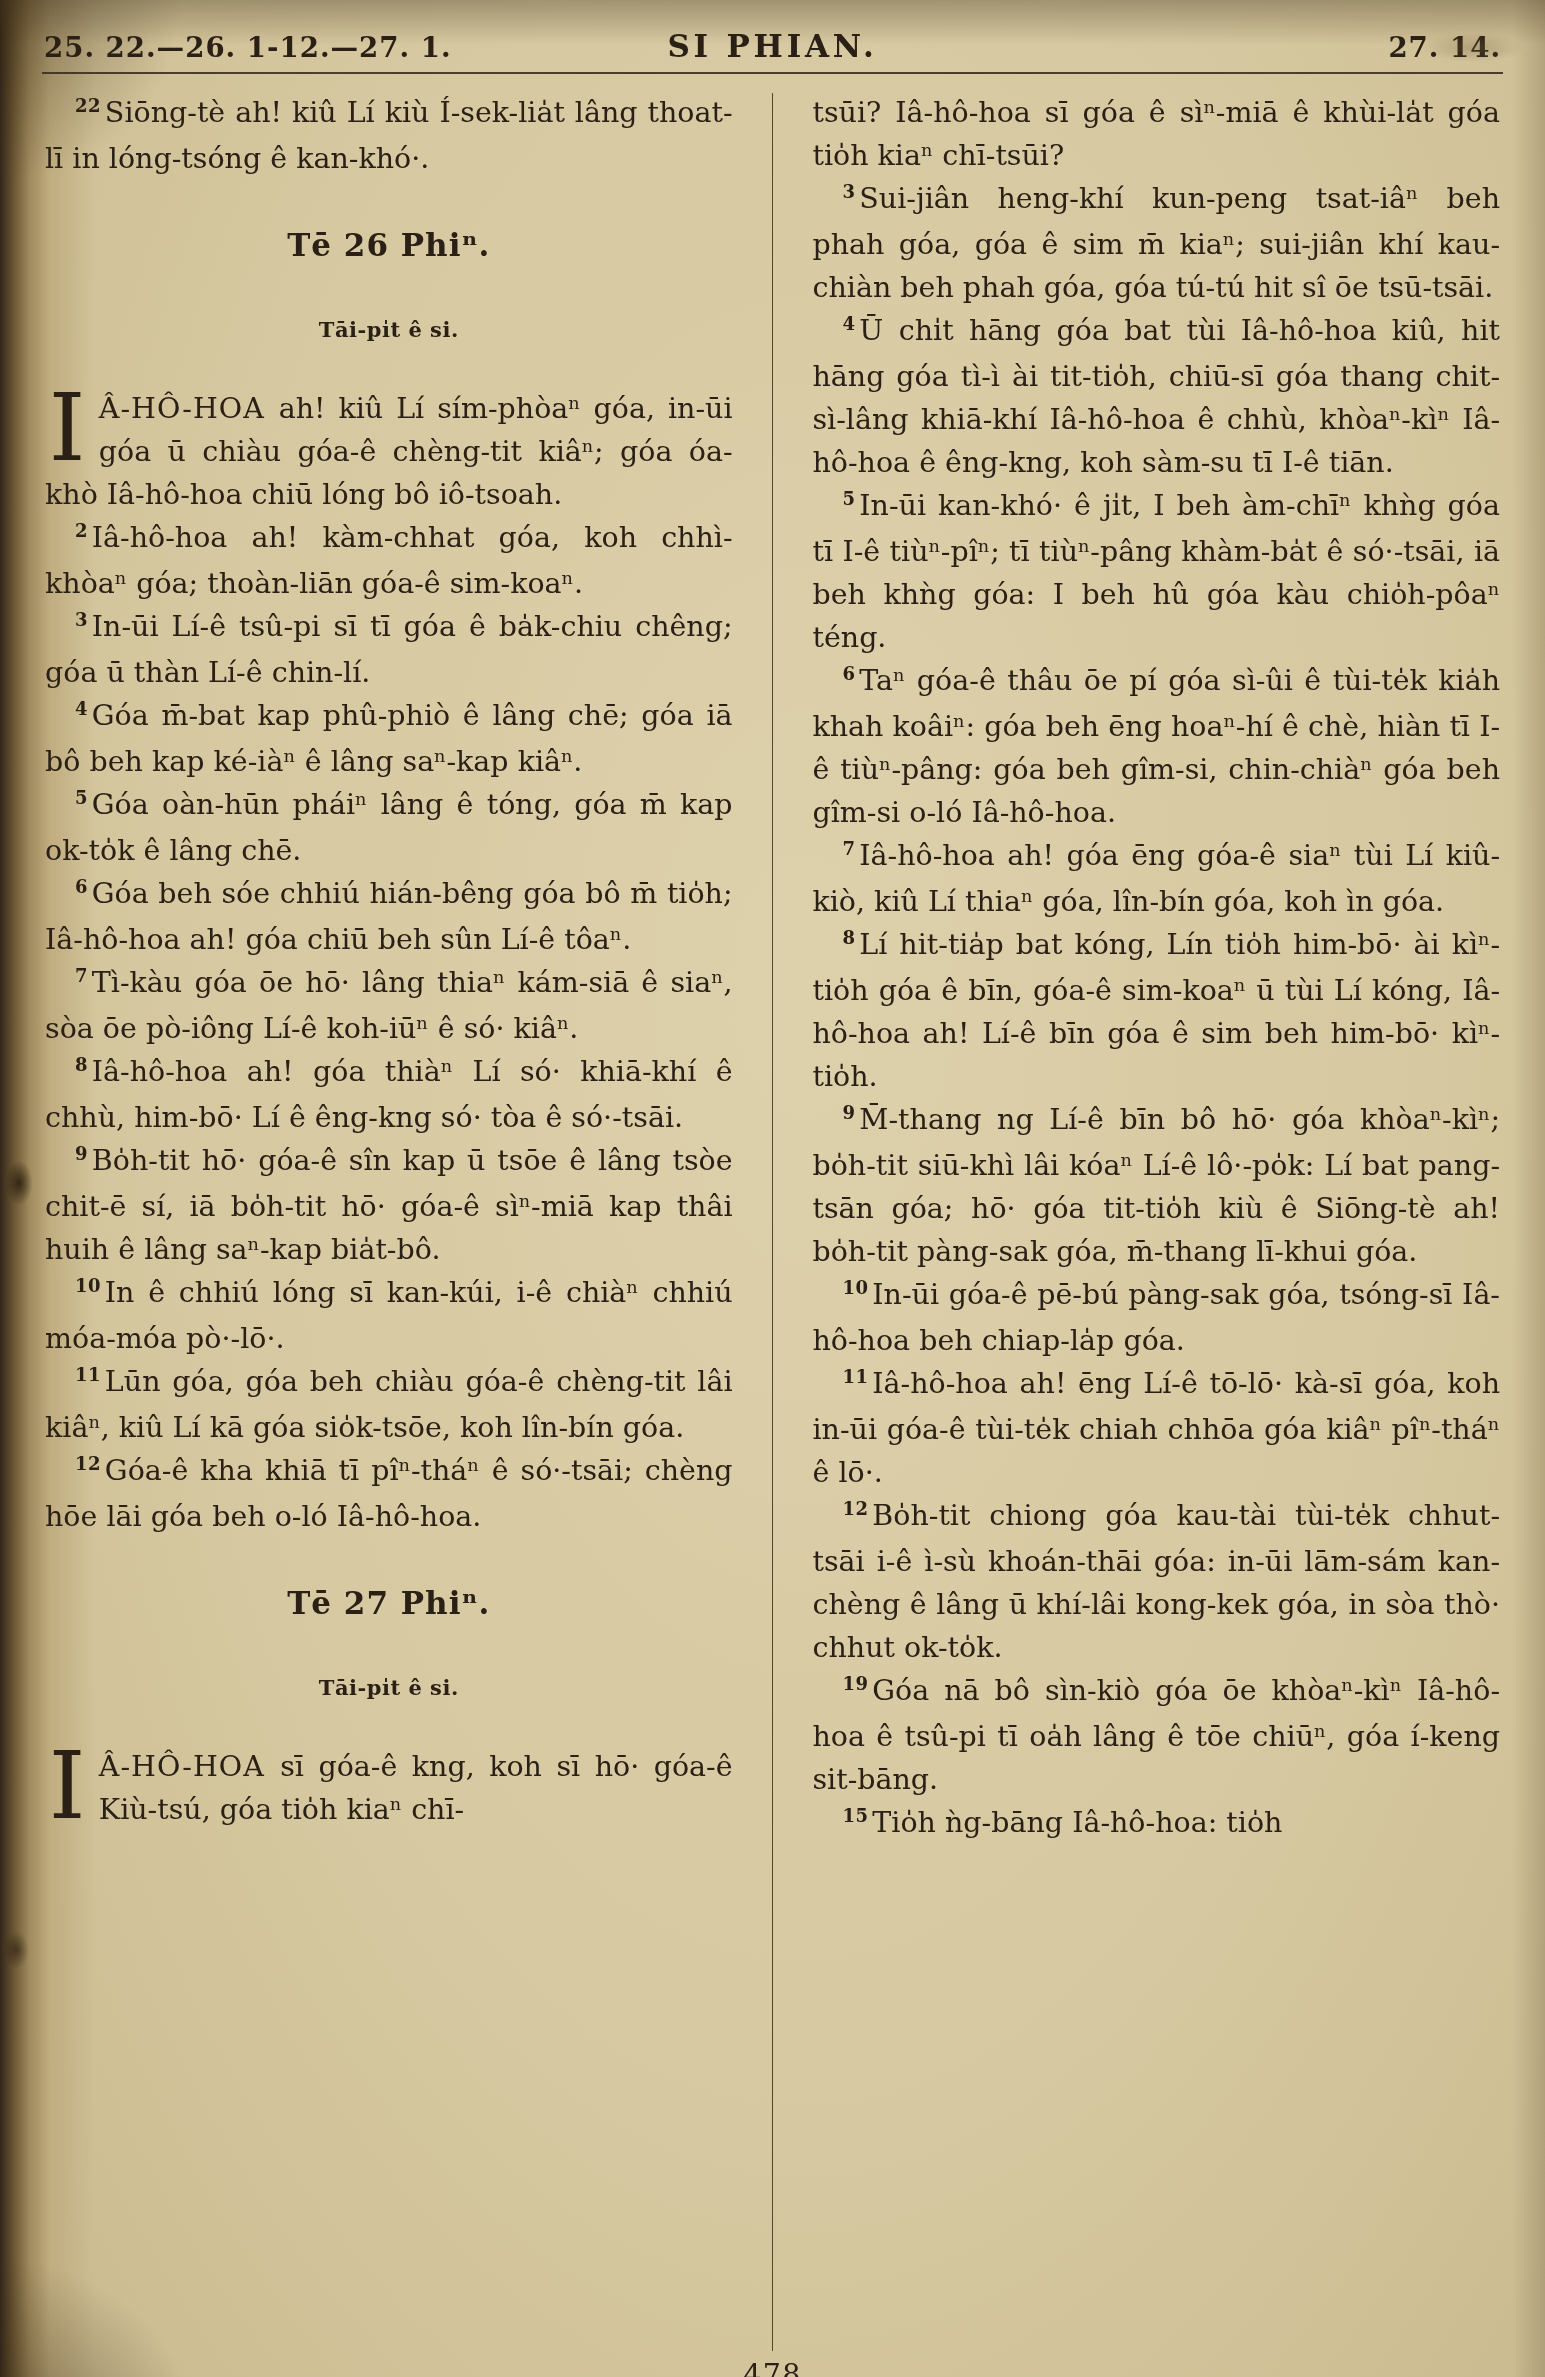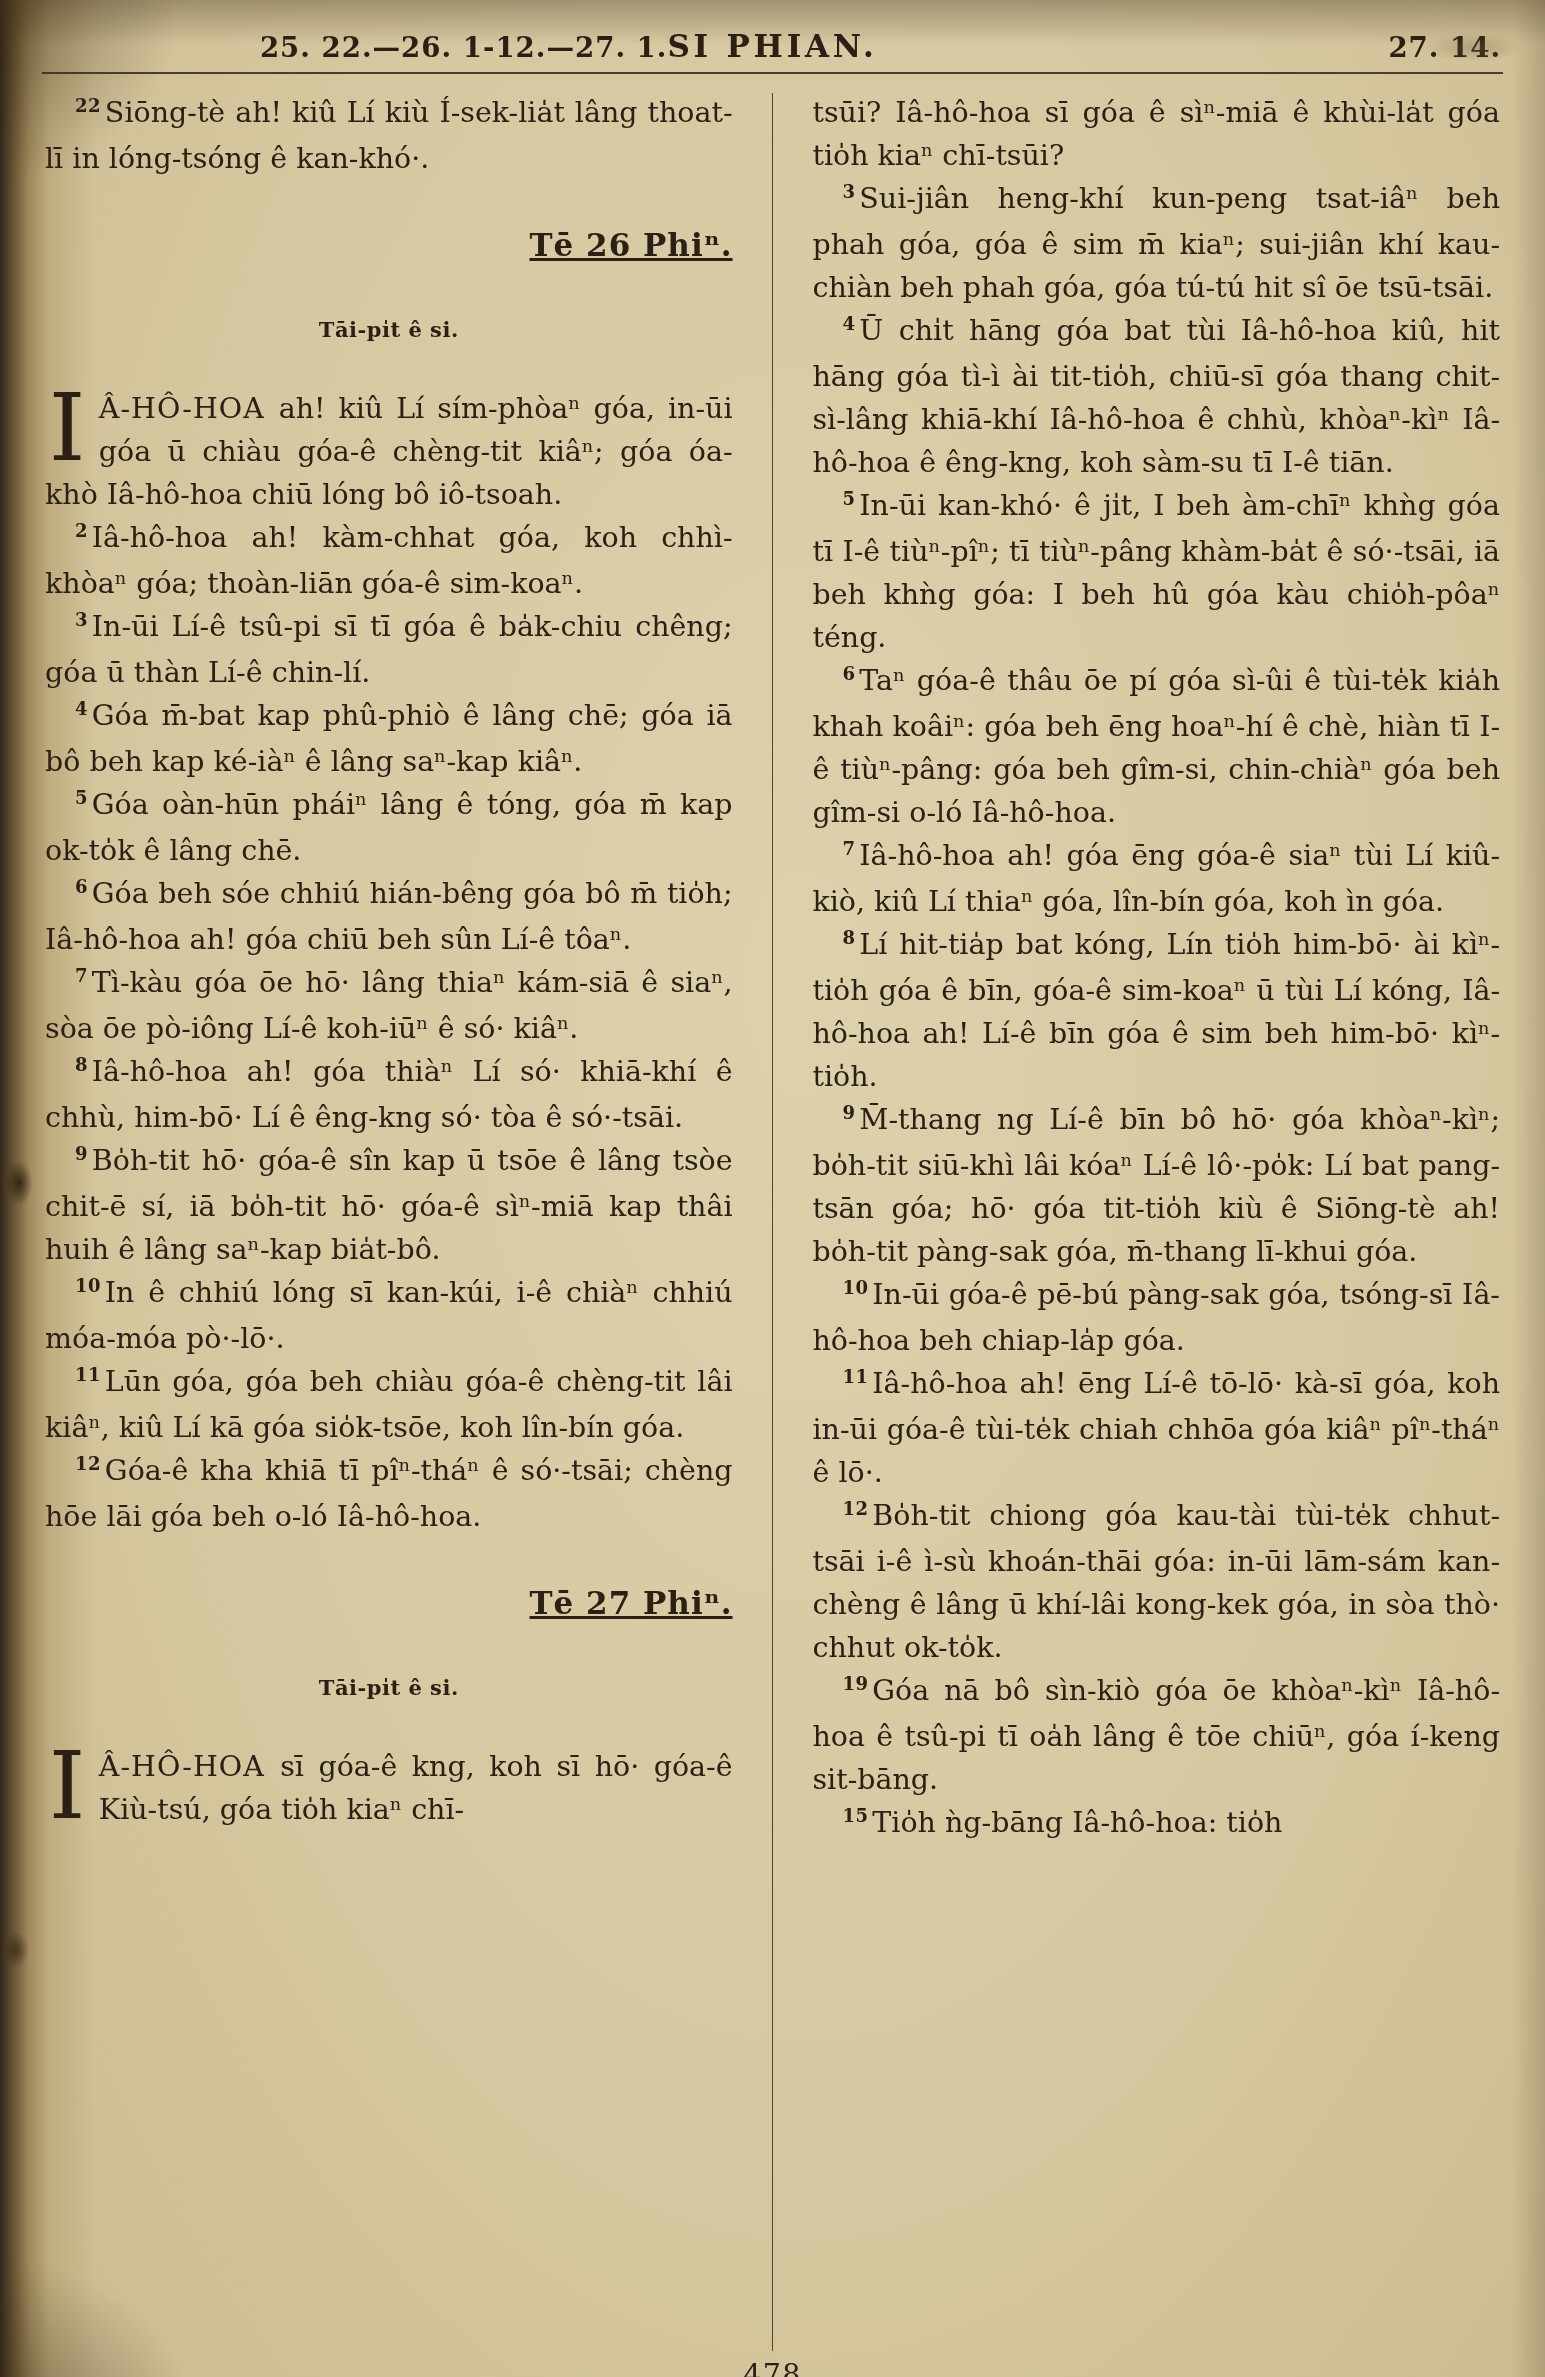--- a/index.html
+++ b/index.html
@@ -30,21 +30,21 @@
   .running-head {
     position: absolute;
     top: 27.6px;
     left: 44px;
     right: 44px;
     display: flex;
     align-items: baseline;
     font-weight: 700;
     font-size: 27.6px;
   }
-  .head-left  { flex: 1; text-align: right;  letter-spacing: 1px; }
+  .head-left  { flex: 1; text-align: left;  letter-spacing: 1px; }
   .head-center{ flex: 0 0 auto; text-align: right; font-size: 31px; letter-spacing: 3.8px; }
   .head-right { flex: 1; text-align: right; letter-spacing: 1px; }
 
   .head-rule {
     position: absolute;
     top: 72px;
     left: 42px;
     right: 42px;
     height: 1.9px;
     background: var(--rule, #3c2f1d);
@@ -86,25 +86,24 @@
     font-weight: 700;
     position: relative;
     top: -10.5px;
     margin-right: 3.8px;
     letter-spacing: 0.5px;
   }
 
   .chapter-heading {
     font-size: 31px;
     font-weight: 700;
-    text-align: right;
+    text-align: center;
     text-indent: 0;
     margin: 44px 0 0 0;
     letter-spacing: 1px;
-    text-decoration: underline;
   }
   .subheading {
     font-size: 21px;
     font-weight: 700;
     text-align: center;
     text-indent: 0;
     margin: 41px 0 36px 0;
     letter-spacing: 0.5px;
   }
 

